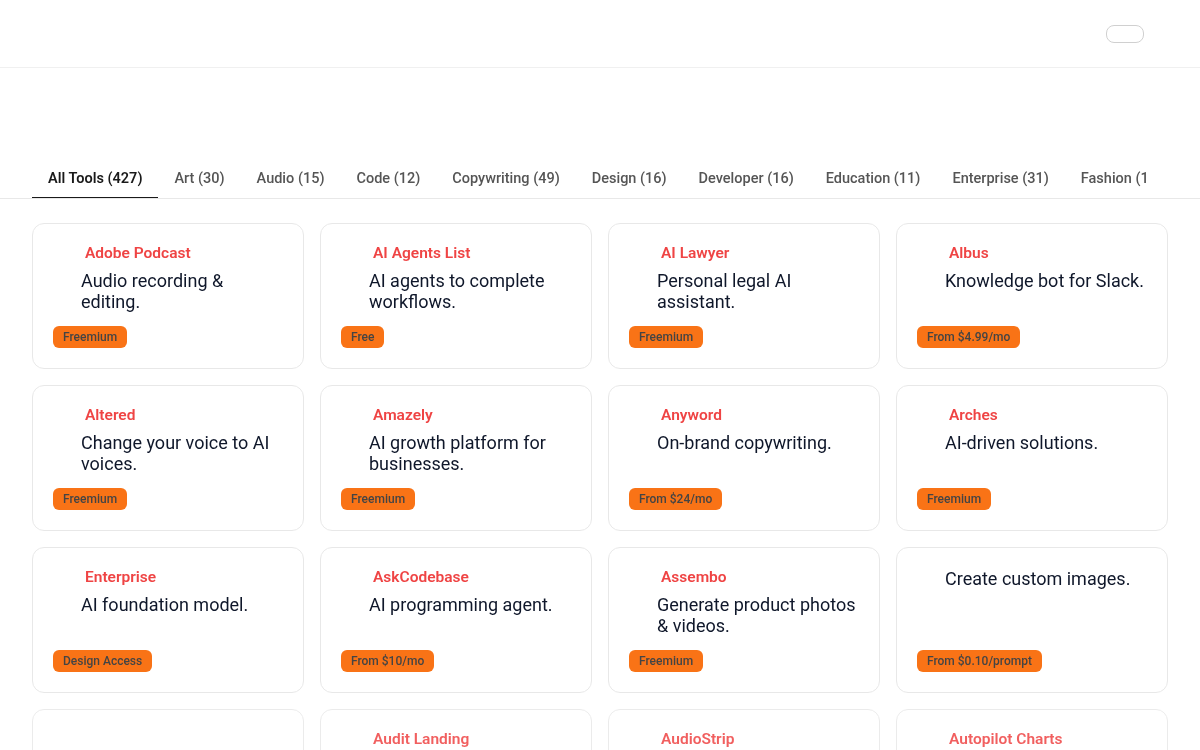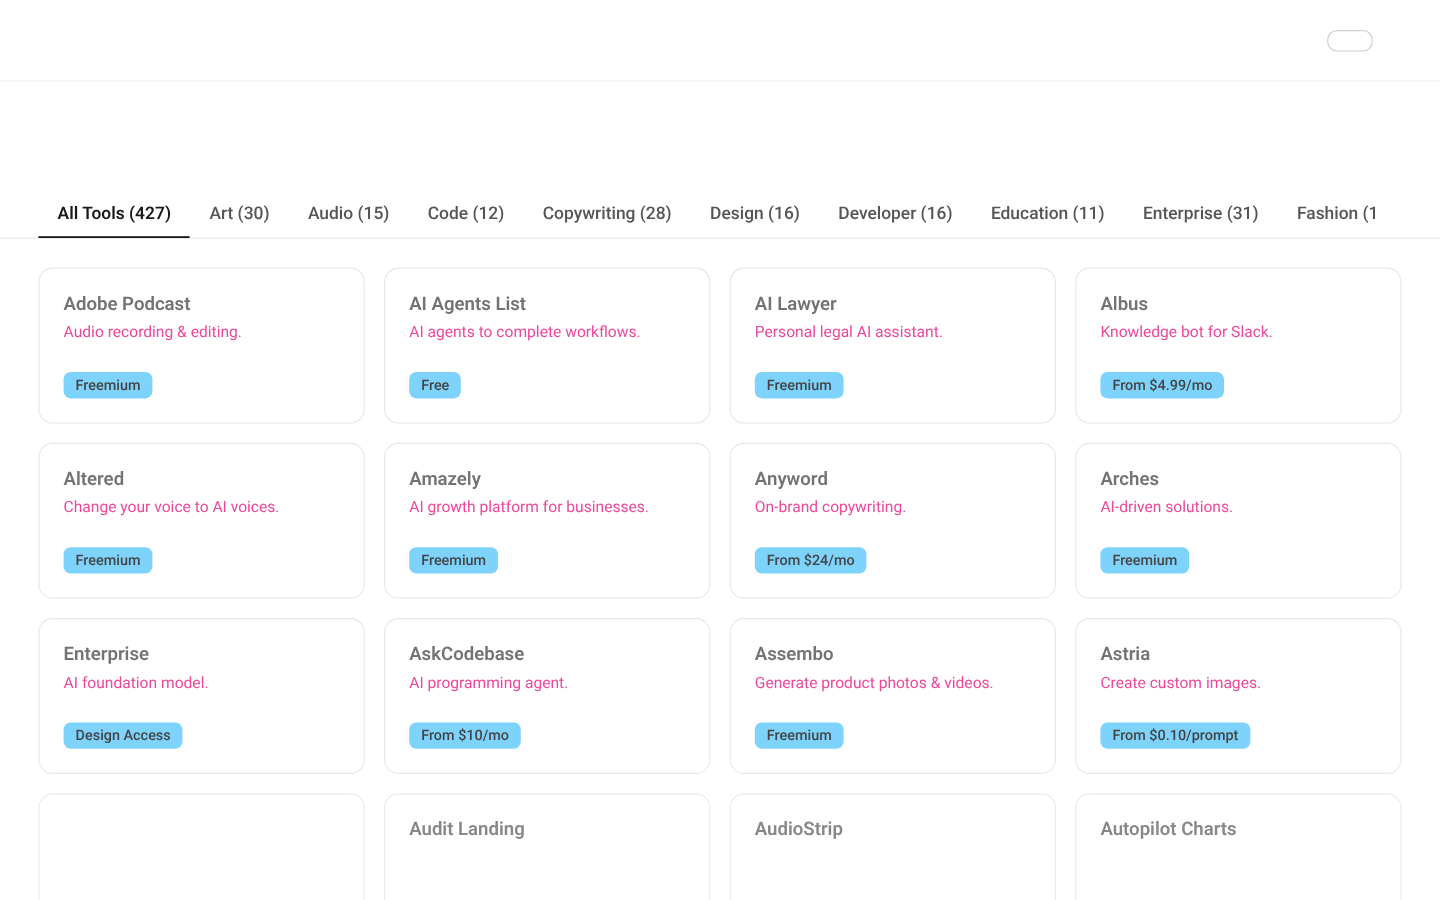--- a/index.html
+++ b/index.html
@@ -97,30 +97,32 @@
       display: flex;
       flex-direction: column;
       gap: 8px;
       cursor: pointer;
       transition: box-shadow 0.15s;
       min-height: 130px;
     }
     .card-title {
       font-size: 15.5px;
       font-weight: 600;
-      color: #737373;
+      color: #ef4444;
+      margin-left: 32px;
     }
     .card-desc {
-      font-size: 13px;
-      color: #ec4899;
+      font-size: 18px;
+      color: #0f172a;
       flex: 1;
+      margin-left: 28px;
     }
     .card-badge {
       display: inline-block;
-      background: #7dd3fc;
+      background: #f97316;
       color: #444;
       font-size: 12px;
       font-weight: 500;
       padding: 4px 10px;
       border-radius: 6px;
       margin-top: 6px;
       align-self: flex-start;
     }
     .partial-card {
       opacity: 0.85;
@@ -141,21 +143,21 @@
   <h1></h1>
   <p></p>
 </section>
 
 <div class="tabs-wrapper">
   <div class="tabs" id="tabs-container">
       <div class="tab active">All Tools (427)</div>
       <div class="tab">Art (30)</div>
       <div class="tab">Audio (15)</div>
       <div class="tab">Code (12)</div>
-      <div class="tab">Copywriting (28)</div>
+      <div class="tab">Copywriting (49)</div>
       <div class="tab">Design (16)</div>
       <div class="tab">Developer (16)</div>
       <div class="tab">Education (11)</div>
       <div class="tab">Enterprise (31)</div>
       <div class="tab">Fashion (1</div>
     </div>
 </div>
 
 <div class="grid-container" id="cards-container">
     <div class="card">
@@ -207,21 +209,20 @@
       <div class="card-title">AskCodebase</div>
       <div class="card-desc">AI programming agent.</div>
       <span class="card-badge">From $10/mo</span>
     </div>
     <div class="card">
       <div class="card-title">Assembo</div>
       <div class="card-desc">Generate product photos &amp; videos.</div>
       <span class="card-badge">Freemium</span>
     </div>
     <div class="card">
-      <div class="card-title">Astria</div>
       <div class="card-desc">Create custom images.</div>
       <span class="card-badge">From $0.10/prompt</span>
     </div>
     <div class="card partial-card">
       <div class="card-desc"></div>
     </div>
     <div class="card partial-card">
       <div class="card-title">Audit Landing</div>
       <div class="card-desc"></div>
     </div>

